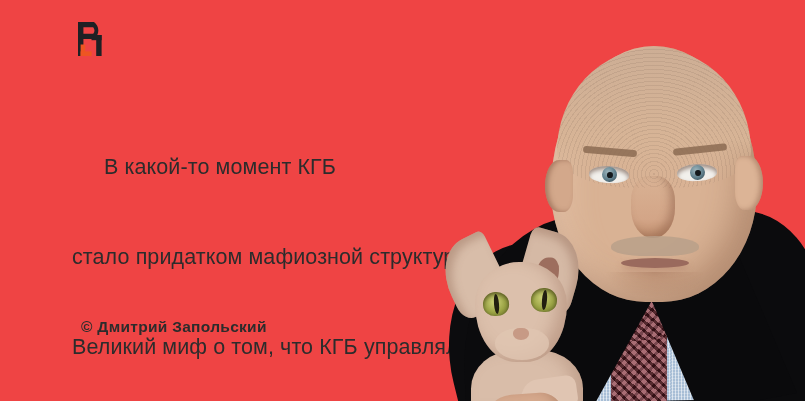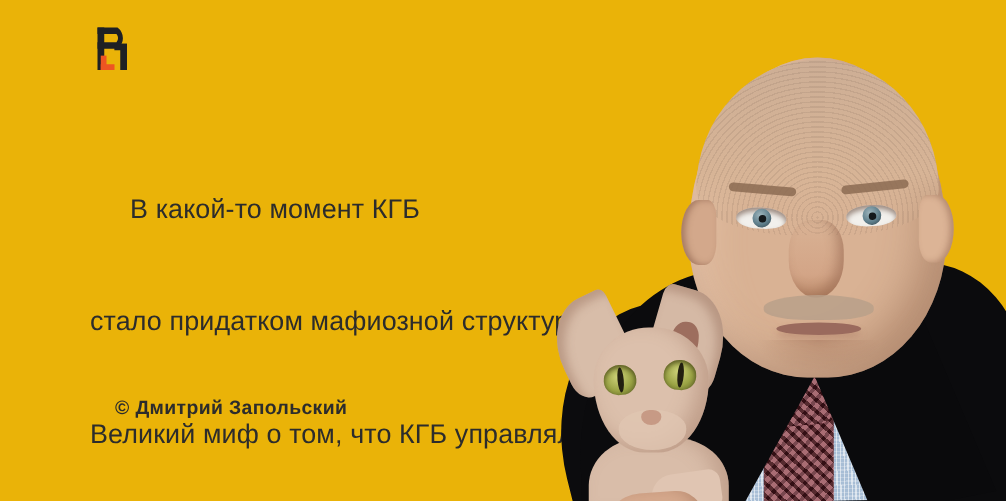--- a/index.html
+++ b/index.html
@@ -8,21 +8,21 @@
     background: #ffffff;
   }
   body {
     font-family: "Liberation Sans", sans-serif;
   }
 
   #quote-card {
     position: relative;
     width: 805px;
     height: 401px;
-    background: #eab308;
+    background: #ef4444;
     overflow: hidden;
   }
 
   
   .logo-wrap {
     position: absolute;
     left: 71px;
     top: 18px;
     width: 42px;
     height: 42px;
@@ -40,21 +40,21 @@
     line-height: 30px;
     letter-spacing: 0.1px;
     white-space: pre;
   }
   .quote-line { display: block; }
   .quote-line.indent { text-indent: 32px; }
 
   
   .attribution {
     position: absolute;
-    left: 92px;
+    left: 81px;
     top: 318px;
     color: #2c2c2c;
     font-size: 15.5px;
     font-weight: bold;
     letter-spacing: 0.3px;
     white-space: pre;
   }
 
   
   .photo {

